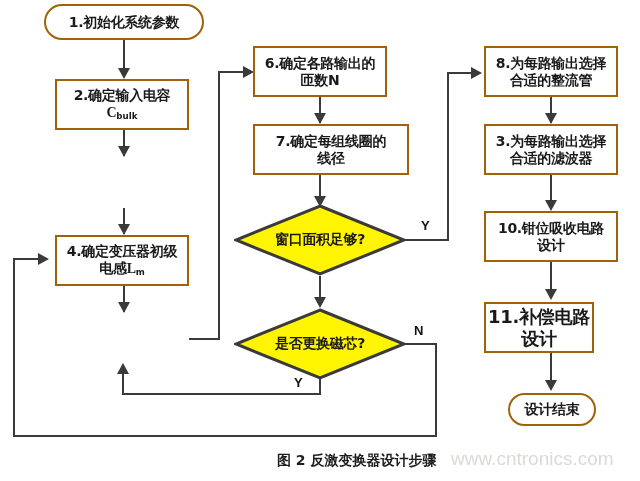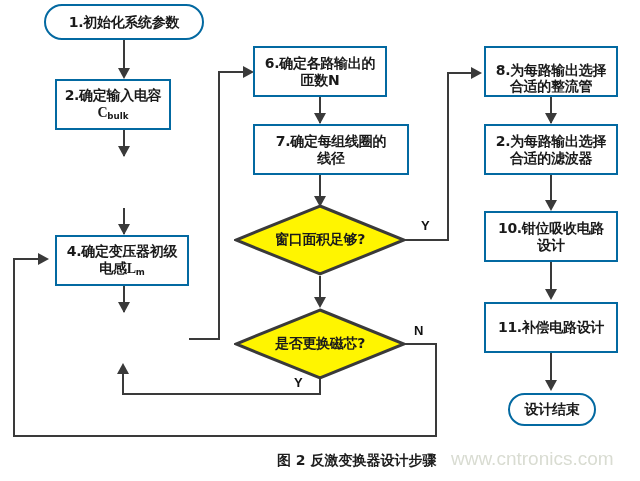--- a/index.html
+++ b/index.html
@@ -19,21 +19,21 @@
   }
   
   .node {
     position: absolute;
     box-sizing: border-box;
     display: flex;
     align-items: center;
     justify-content: center;
     text-align: center;
     background: #ffffff;
-    border: 2px solid #0369a1;
+    border: 2px solid #a16207;
     color: #1a1a1a;
     font-weight: bold;
     line-height: 1.18;
     letter-spacing: -0.3px;
   }
   .node .label {
     display: block;
     padding: 0 2px;
   }
   .node.rect {
@@ -127,21 +127,21 @@
 
 <div id="canvas">
 
   <div class="node terminator" style="left:44px; top:4px; width:160px; height:36px; font-size:14px;">
     <span class="label">1.初始化系统参数</span>
   </div>
 
   <div class="conn v" style="left:123px; top:40px; height:30px;"></div>
   <div class="arrow down" style="left:118px; top:68px;"></div>
 
-  <div class="node rect" style="left:55px; top:79px; width:116px; height:51px; font-size:14px;">
+  <div class="node rect" style="left:55px; top:79px; width:134px; height:51px; font-size:14px;">
     <span class="label">
       <span>2.确定输入电容</span><br>
       <span class="var">C</span><span class="sub">bulk</span>
     </span>
   </div>
 
   <div class="conn v" style="left:123px; top:130px; height:26px;"></div>
   <div class="arrow down" style="left:118px; top:146px;"></div>
 
 
@@ -214,51 +214,51 @@
   <div class="branch-label" style="left:294px; top:375px;">Y</div>
 
   <div class="conn h" style="left:404px; top:343px; width:33px;"></div>
   <div class="conn v" style="left:435px; top:343px; height:94px;"></div>
   <div class="conn h" style="left:13px; top:435px; width:424px;"></div>
   <div class="conn v" style="left:13px; top:258px; height:179px;"></div>
   <div class="conn h" style="left:13px; top:258px; width:28px;"></div>
   <div class="arrow right" style="left:38px; top:253px;"></div>
   <div class="branch-label" style="left:414px; top:323px;">N</div>
 
-  <div class="node rect" style="left:484px; top:46px; width:134px; height:51px; font-size:14px;align-items:flex-end;">
+  <div class="node rect" style="left:484px; top:46px; width:134px; height:51px; font-size:14px;">
     <span class="label">
       <span>8.为每路输出选择</span><br>
       <span>合适的整流管</span>
     </span>
   </div>
 
   <div class="conn v" style="left:550px; top:97px; height:26px;"></div>
   <div class="arrow down" style="left:545px; top:113px;"></div>
 
   <div class="node rect" style="left:484px; top:124px; width:134px; height:51px; font-size:14px;">
     <span class="label">
-      <span>2.为每路输出选择</span><br>
+      <span>3.为每路输出选择</span><br>
       <span>合适的滤波器</span>
     </span>
   </div>
 
   <div class="conn v" style="left:550px; top:175px; height:32px;"></div>
   <div class="arrow down" style="left:545px; top:200px;"></div>
 
   <div class="node rect" style="left:484px; top:211px; width:134px; height:51px; font-size:14px;">
     <span class="label">
       <span>10.钳位吸收电路</span><br>
       <span>设计</span>
     </span>
   </div>
 
   <div class="conn v" style="left:550px; top:262px; height:36px;"></div>
   <div class="arrow down" style="left:545px; top:289px;"></div>
 
-  <div class="node rect" style="left:484px; top:302px; width:134px; height:51px; font-size:14px;">
+  <div class="node rect" style="left:484px; top:302px; width:110px; height:51px; font-size:18px;">
     <span class="label">11.补偿电路设计</span>
   </div>
 
   <div class="conn v" style="left:550px; top:353px; height:36px;"></div>
   <div class="arrow down" style="left:545px; top:380px;"></div>
 
   <div class="node terminator" style="left:508px; top:393px; width:88px; height:33px; font-size:14px;">
     <span class="label">设计结束</span>
   </div>
 

